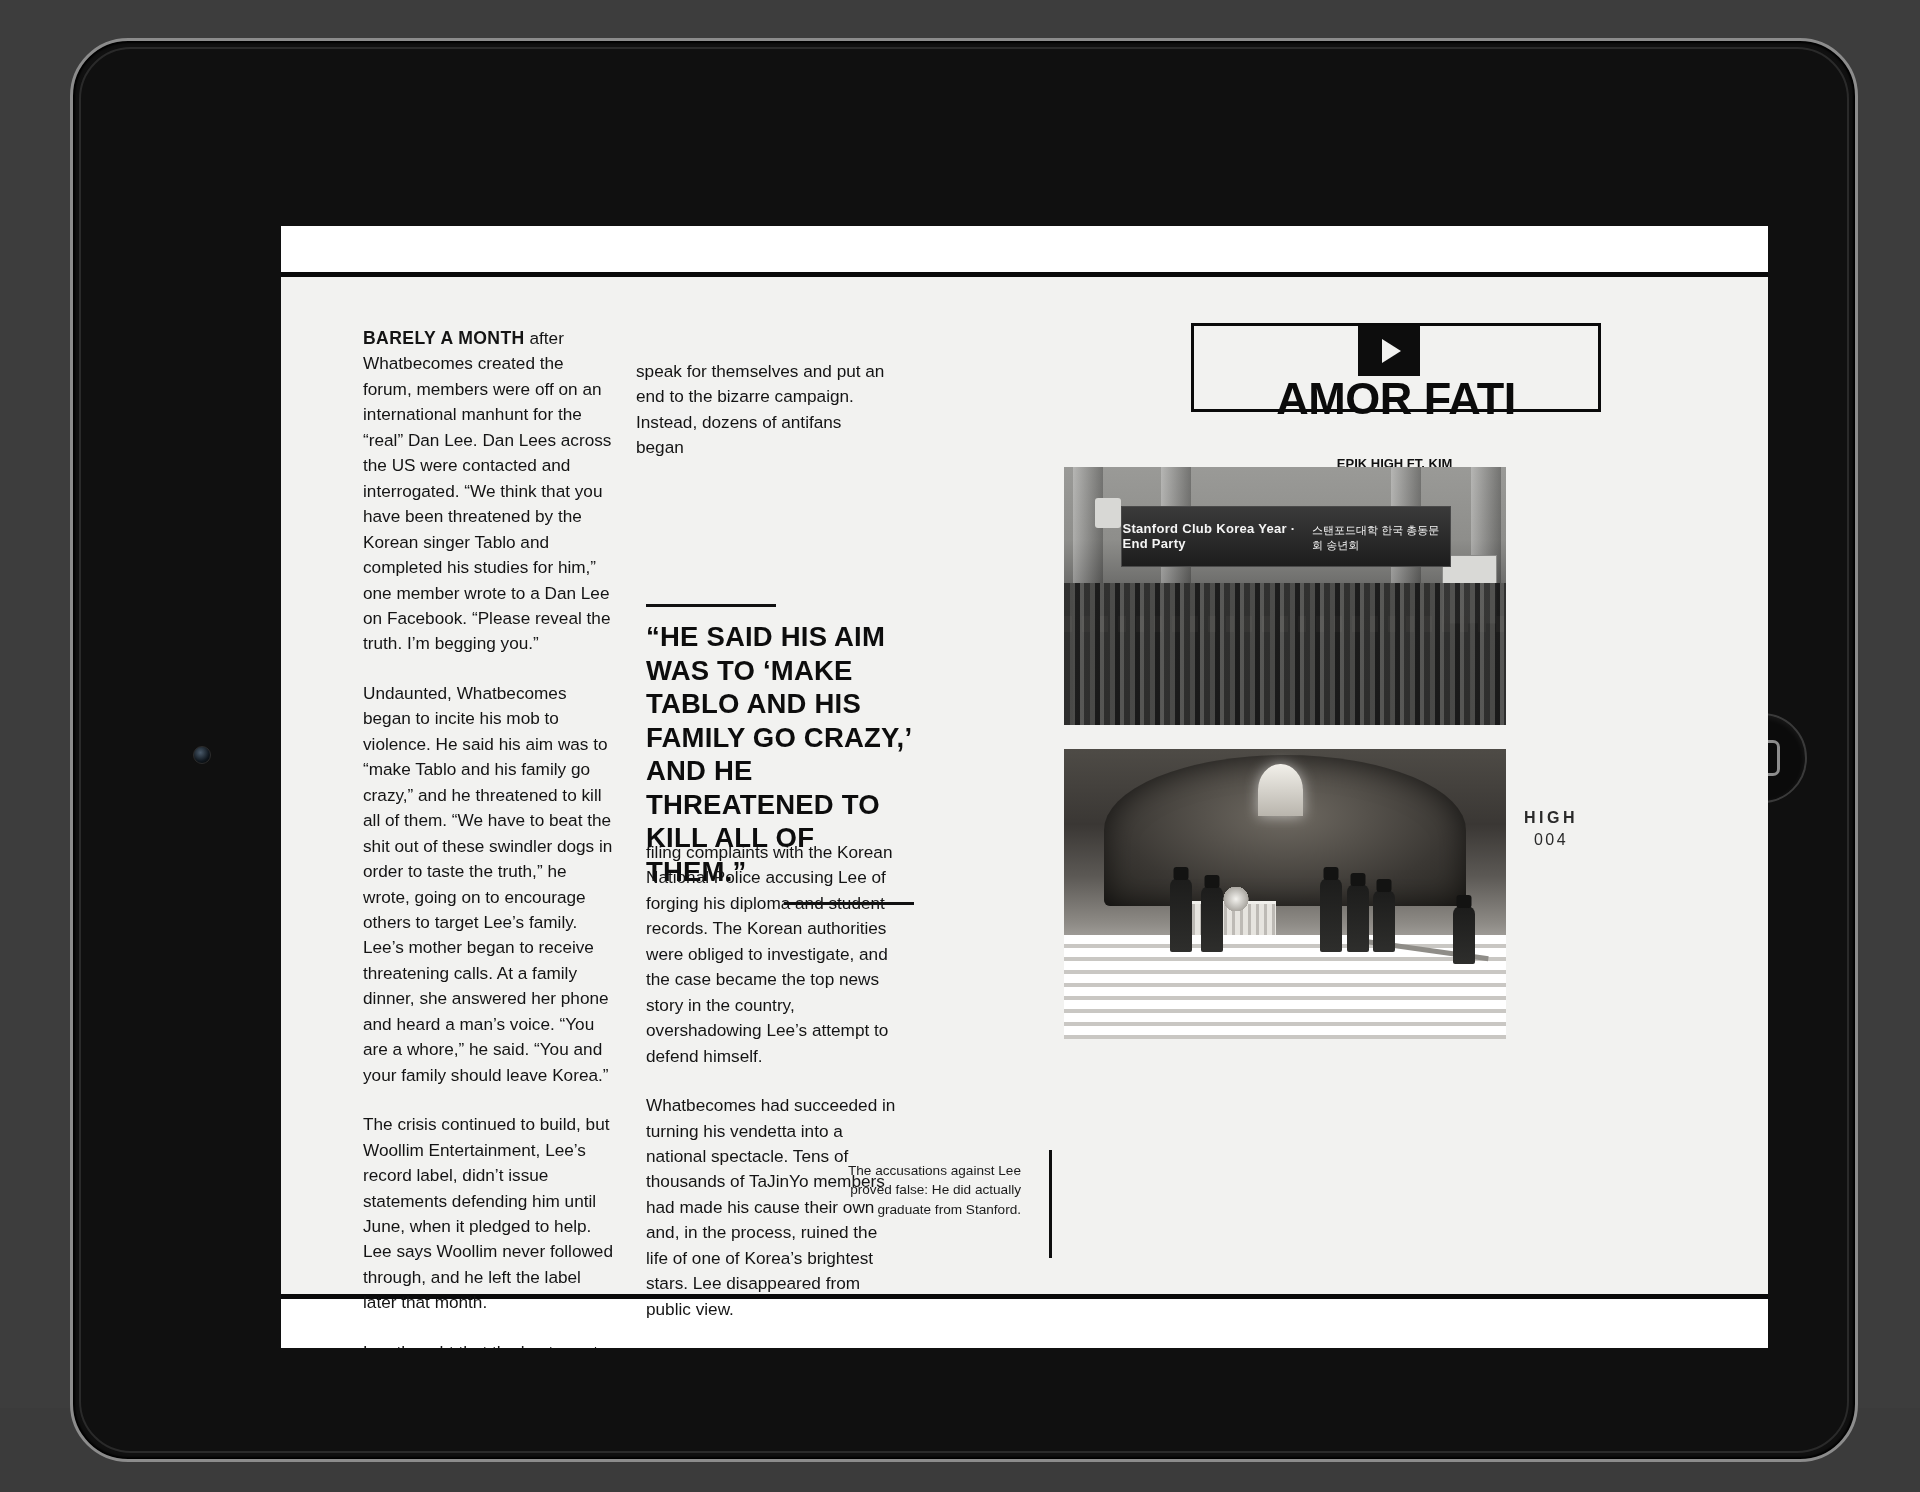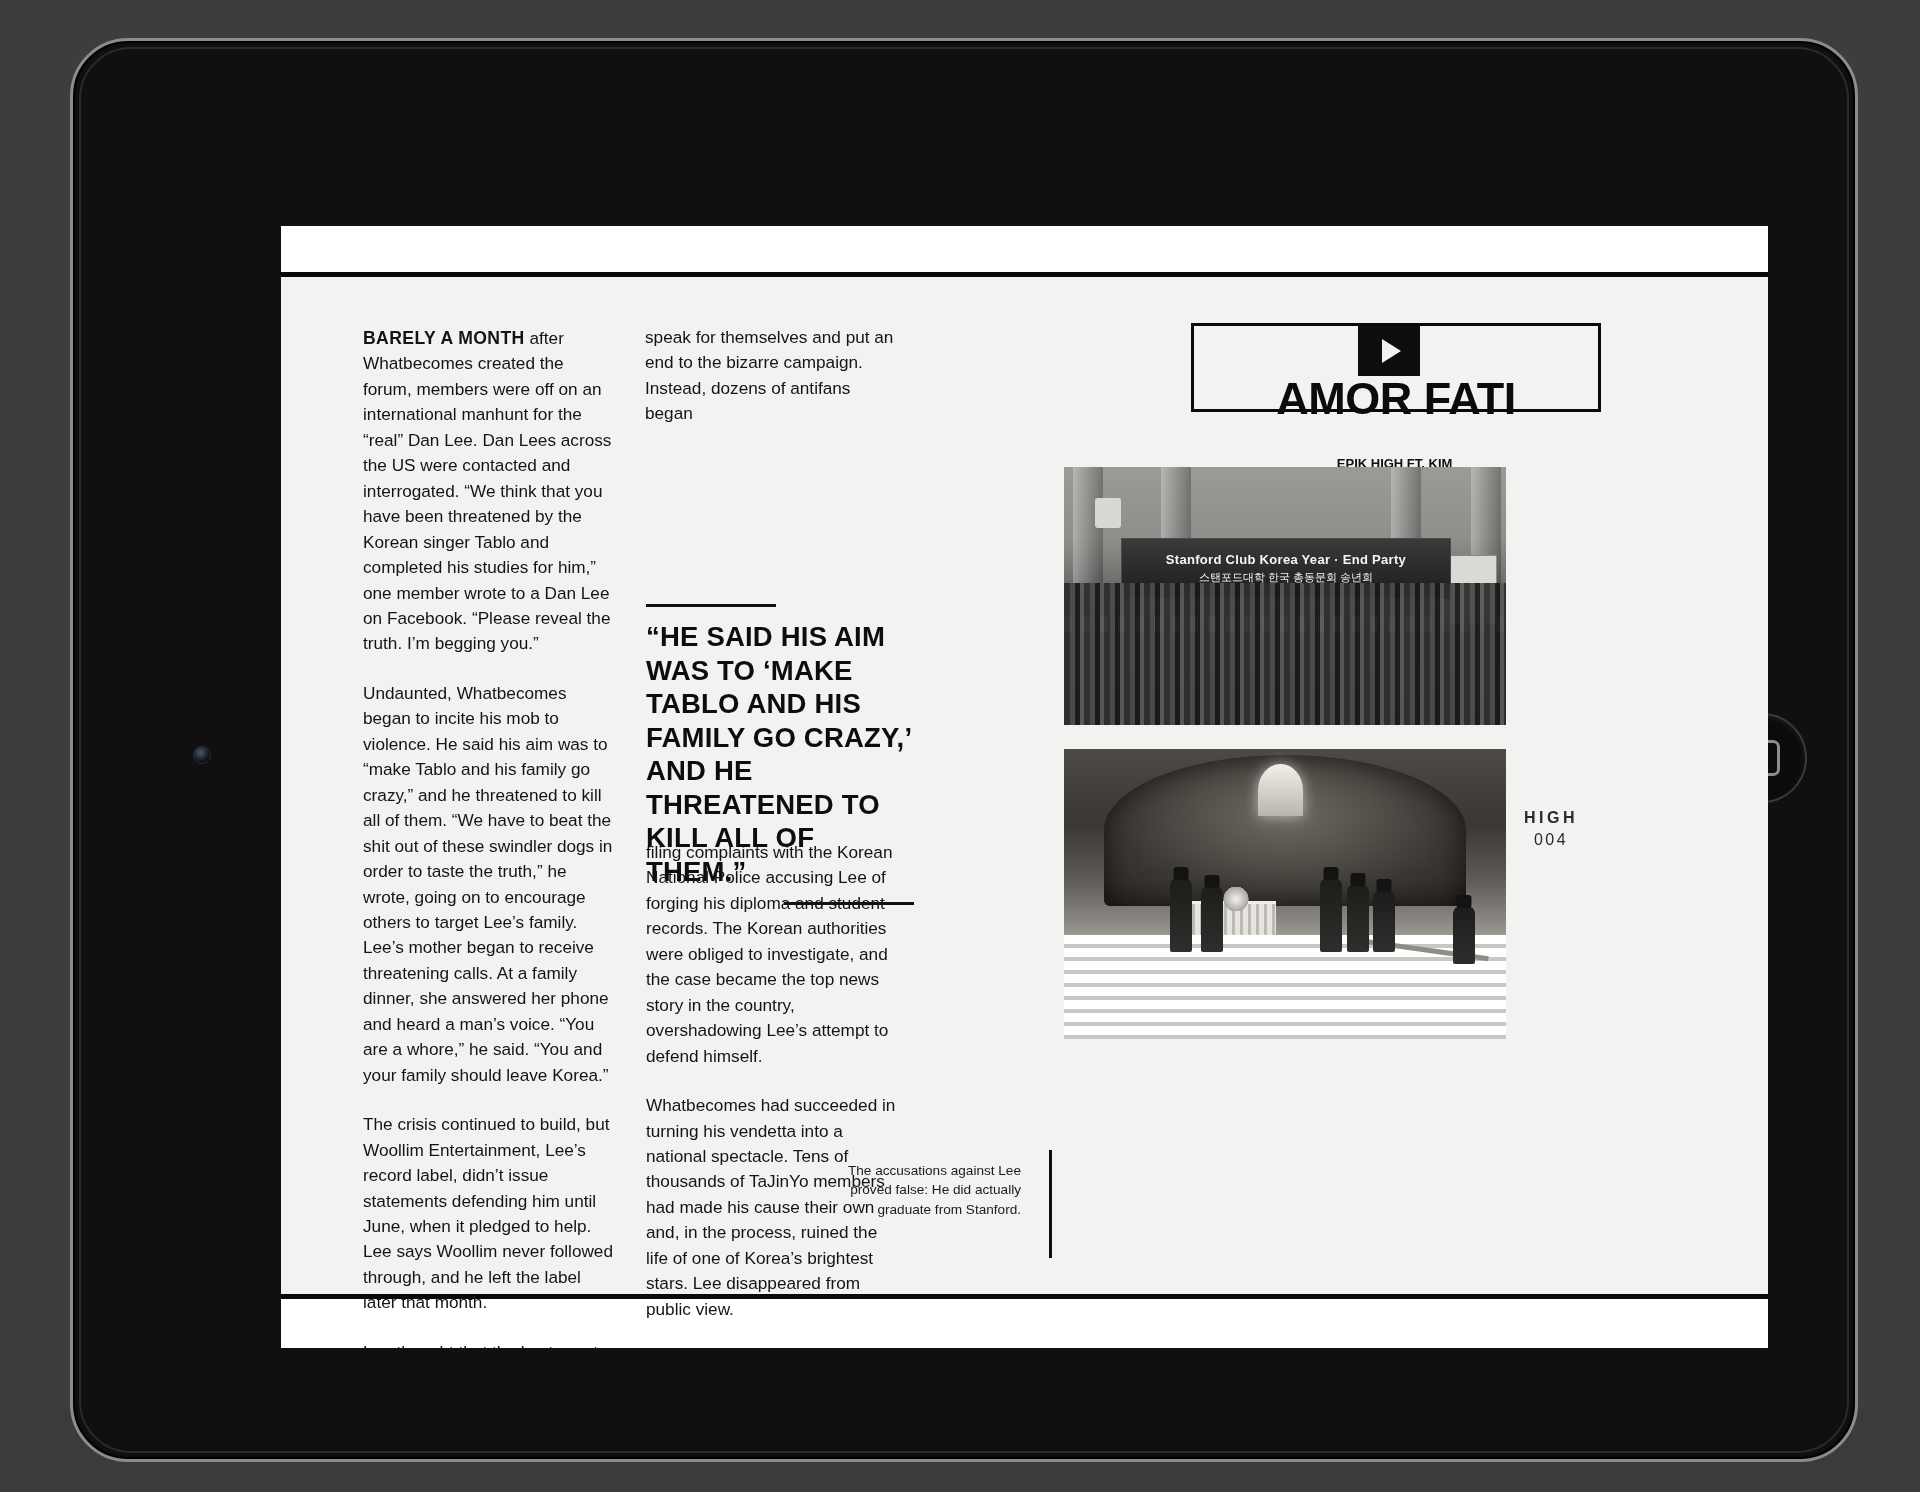--- a/index.html
+++ b/index.html
@@ -98,21 +98,21 @@
   .col {
     position: absolute;
     top: 48px;
     font-family: "Liberation Sans", sans-serif;
     font-size: 17.2px;
     line-height: 1.48;
     color: #141414;
   }
   .col p { margin: 0 0 24px 0; }
   .col1 { left: 82px; width: 252px; }
-  .col2 { left: 364px; width: 252px; }
+  .col2 { left: 355px; width: 252px; margin-top: 34px; }
 
   .dropcap-lead {
     font-family: "Liberation Sans Narrow", "Liberation Sans", sans-serif;
     font-weight: bold;
     letter-spacing: 0.4px;
     font-size: 17.6px;
   }
 
   
   .pullquote-wrap {
@@ -220,25 +220,24 @@
   }
   .ph1-banner {
     position: absolute;
     left: 13%;
     top: 15%;
     width: 74%;
     height: 23%;
     background: linear-gradient(180deg,#3a3a3a,#1d1d1d);
     border: 1px solid #4a4a4a;
     display: flex;
-    flex-direction: column;
+    flex-direction: row;
     align-items: center;
     justify-content: center;
     color: #f5f5f5;
-    margin-top: 32px;
   }
   .ph1-banner .b1 { font-size: 13px; font-weight: bold; letter-spacing: .3px; }
   .ph1-banner .b2 { font-size: 11px; margin-top: 3px; }
   .ph1-logo {
     position: absolute;
     left: 7%;
     top: 12%;
     width: 26px; height: 30px;
     background: #d8d8d5;
     border-radius: 3px;

